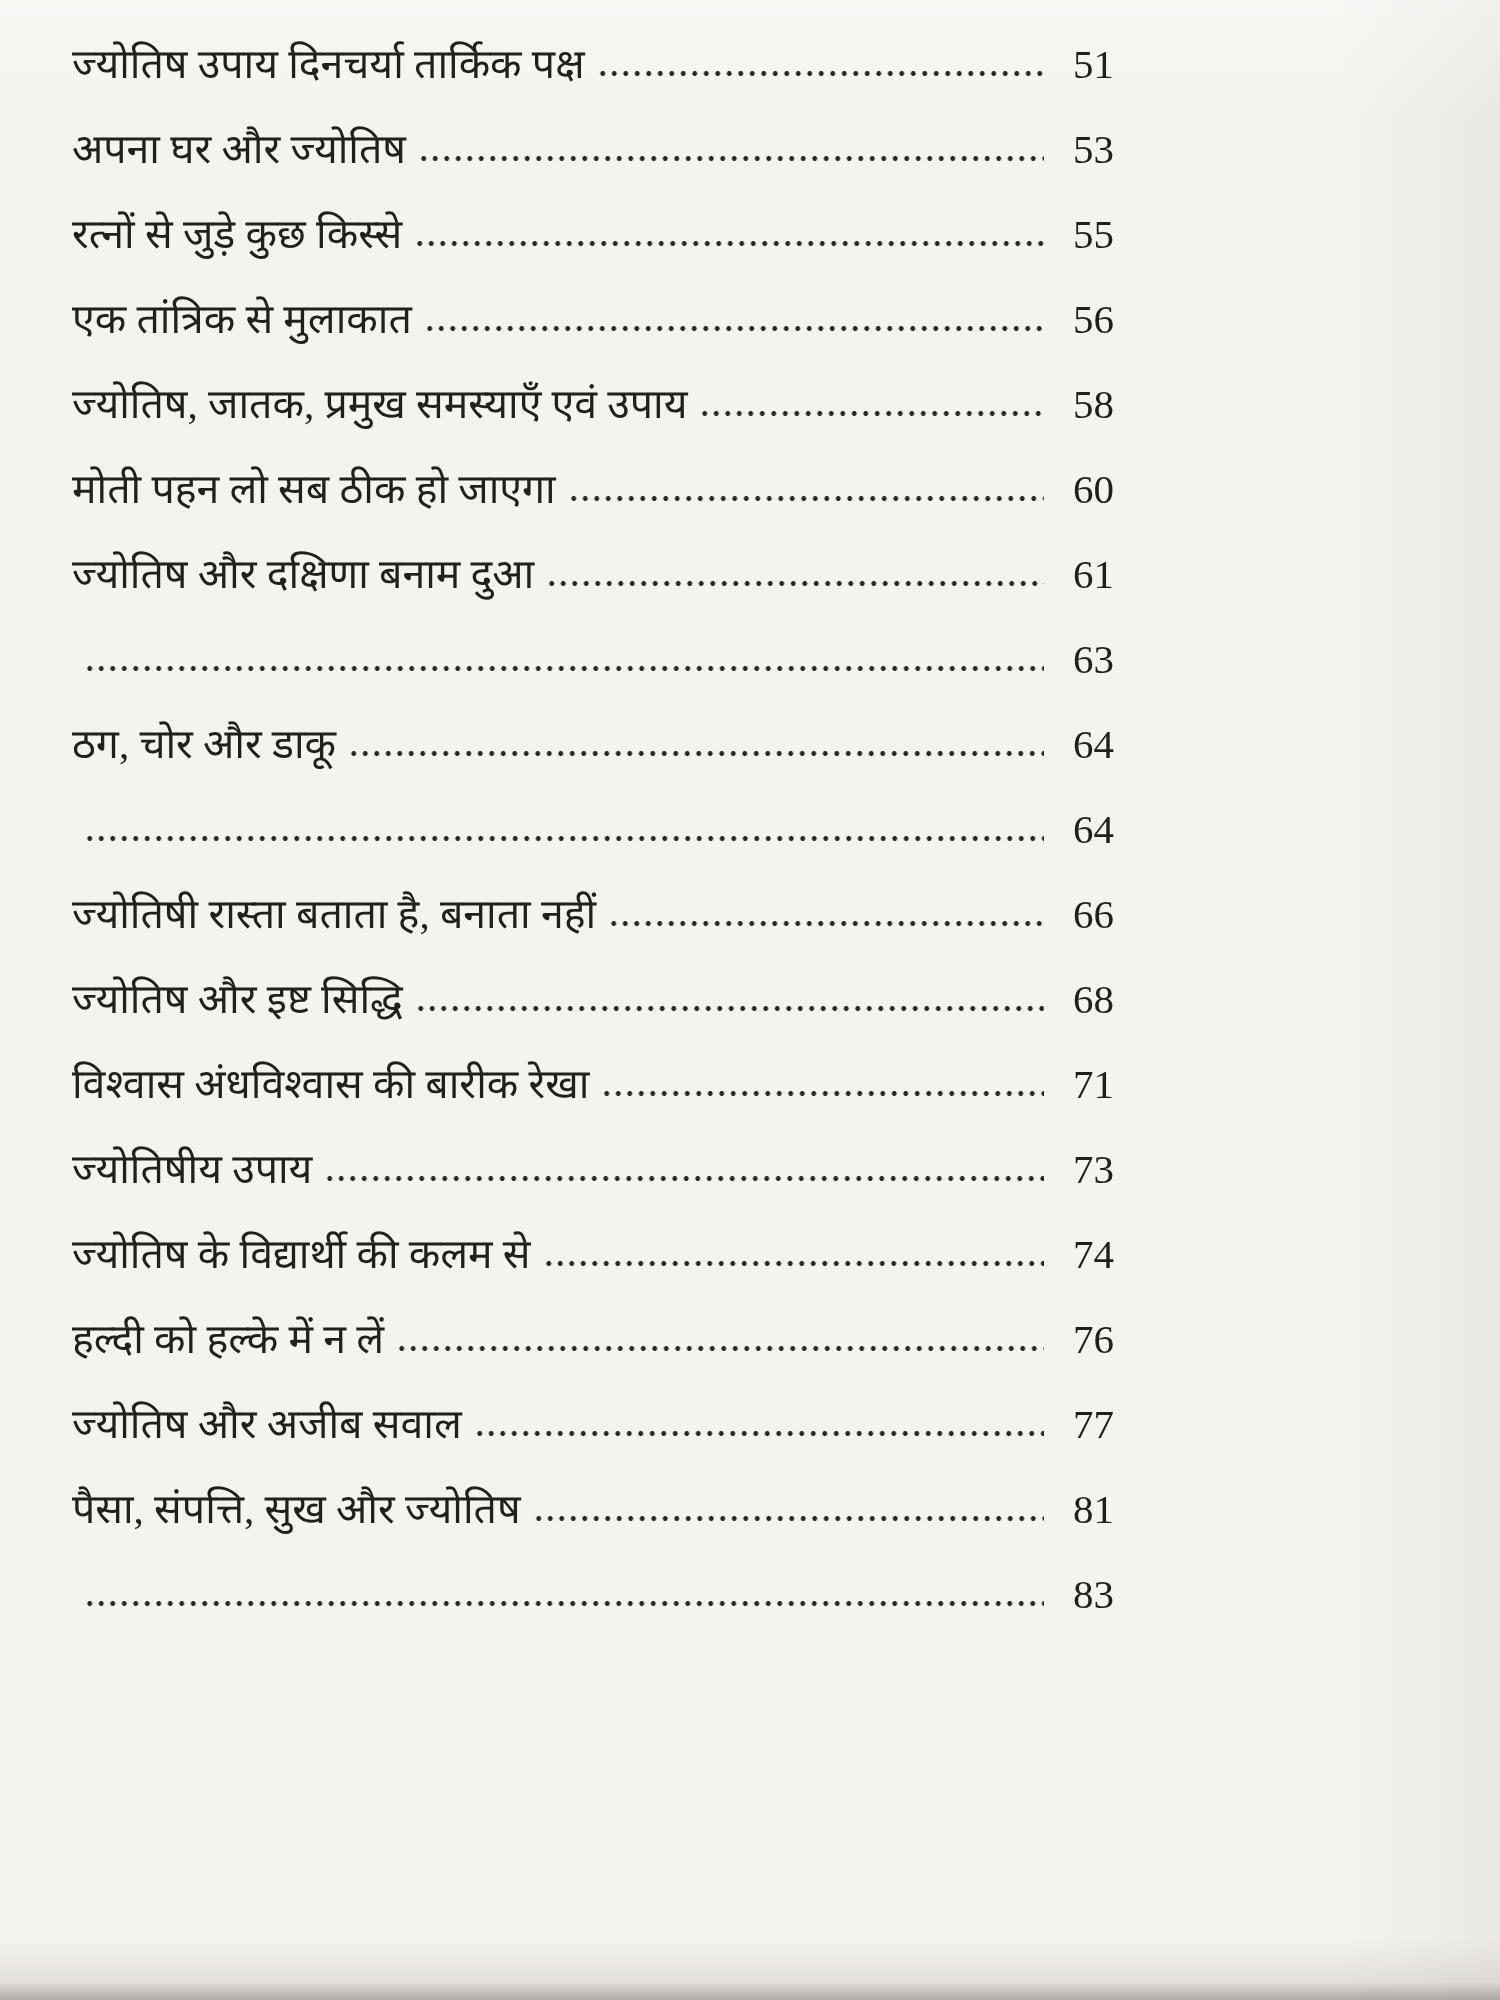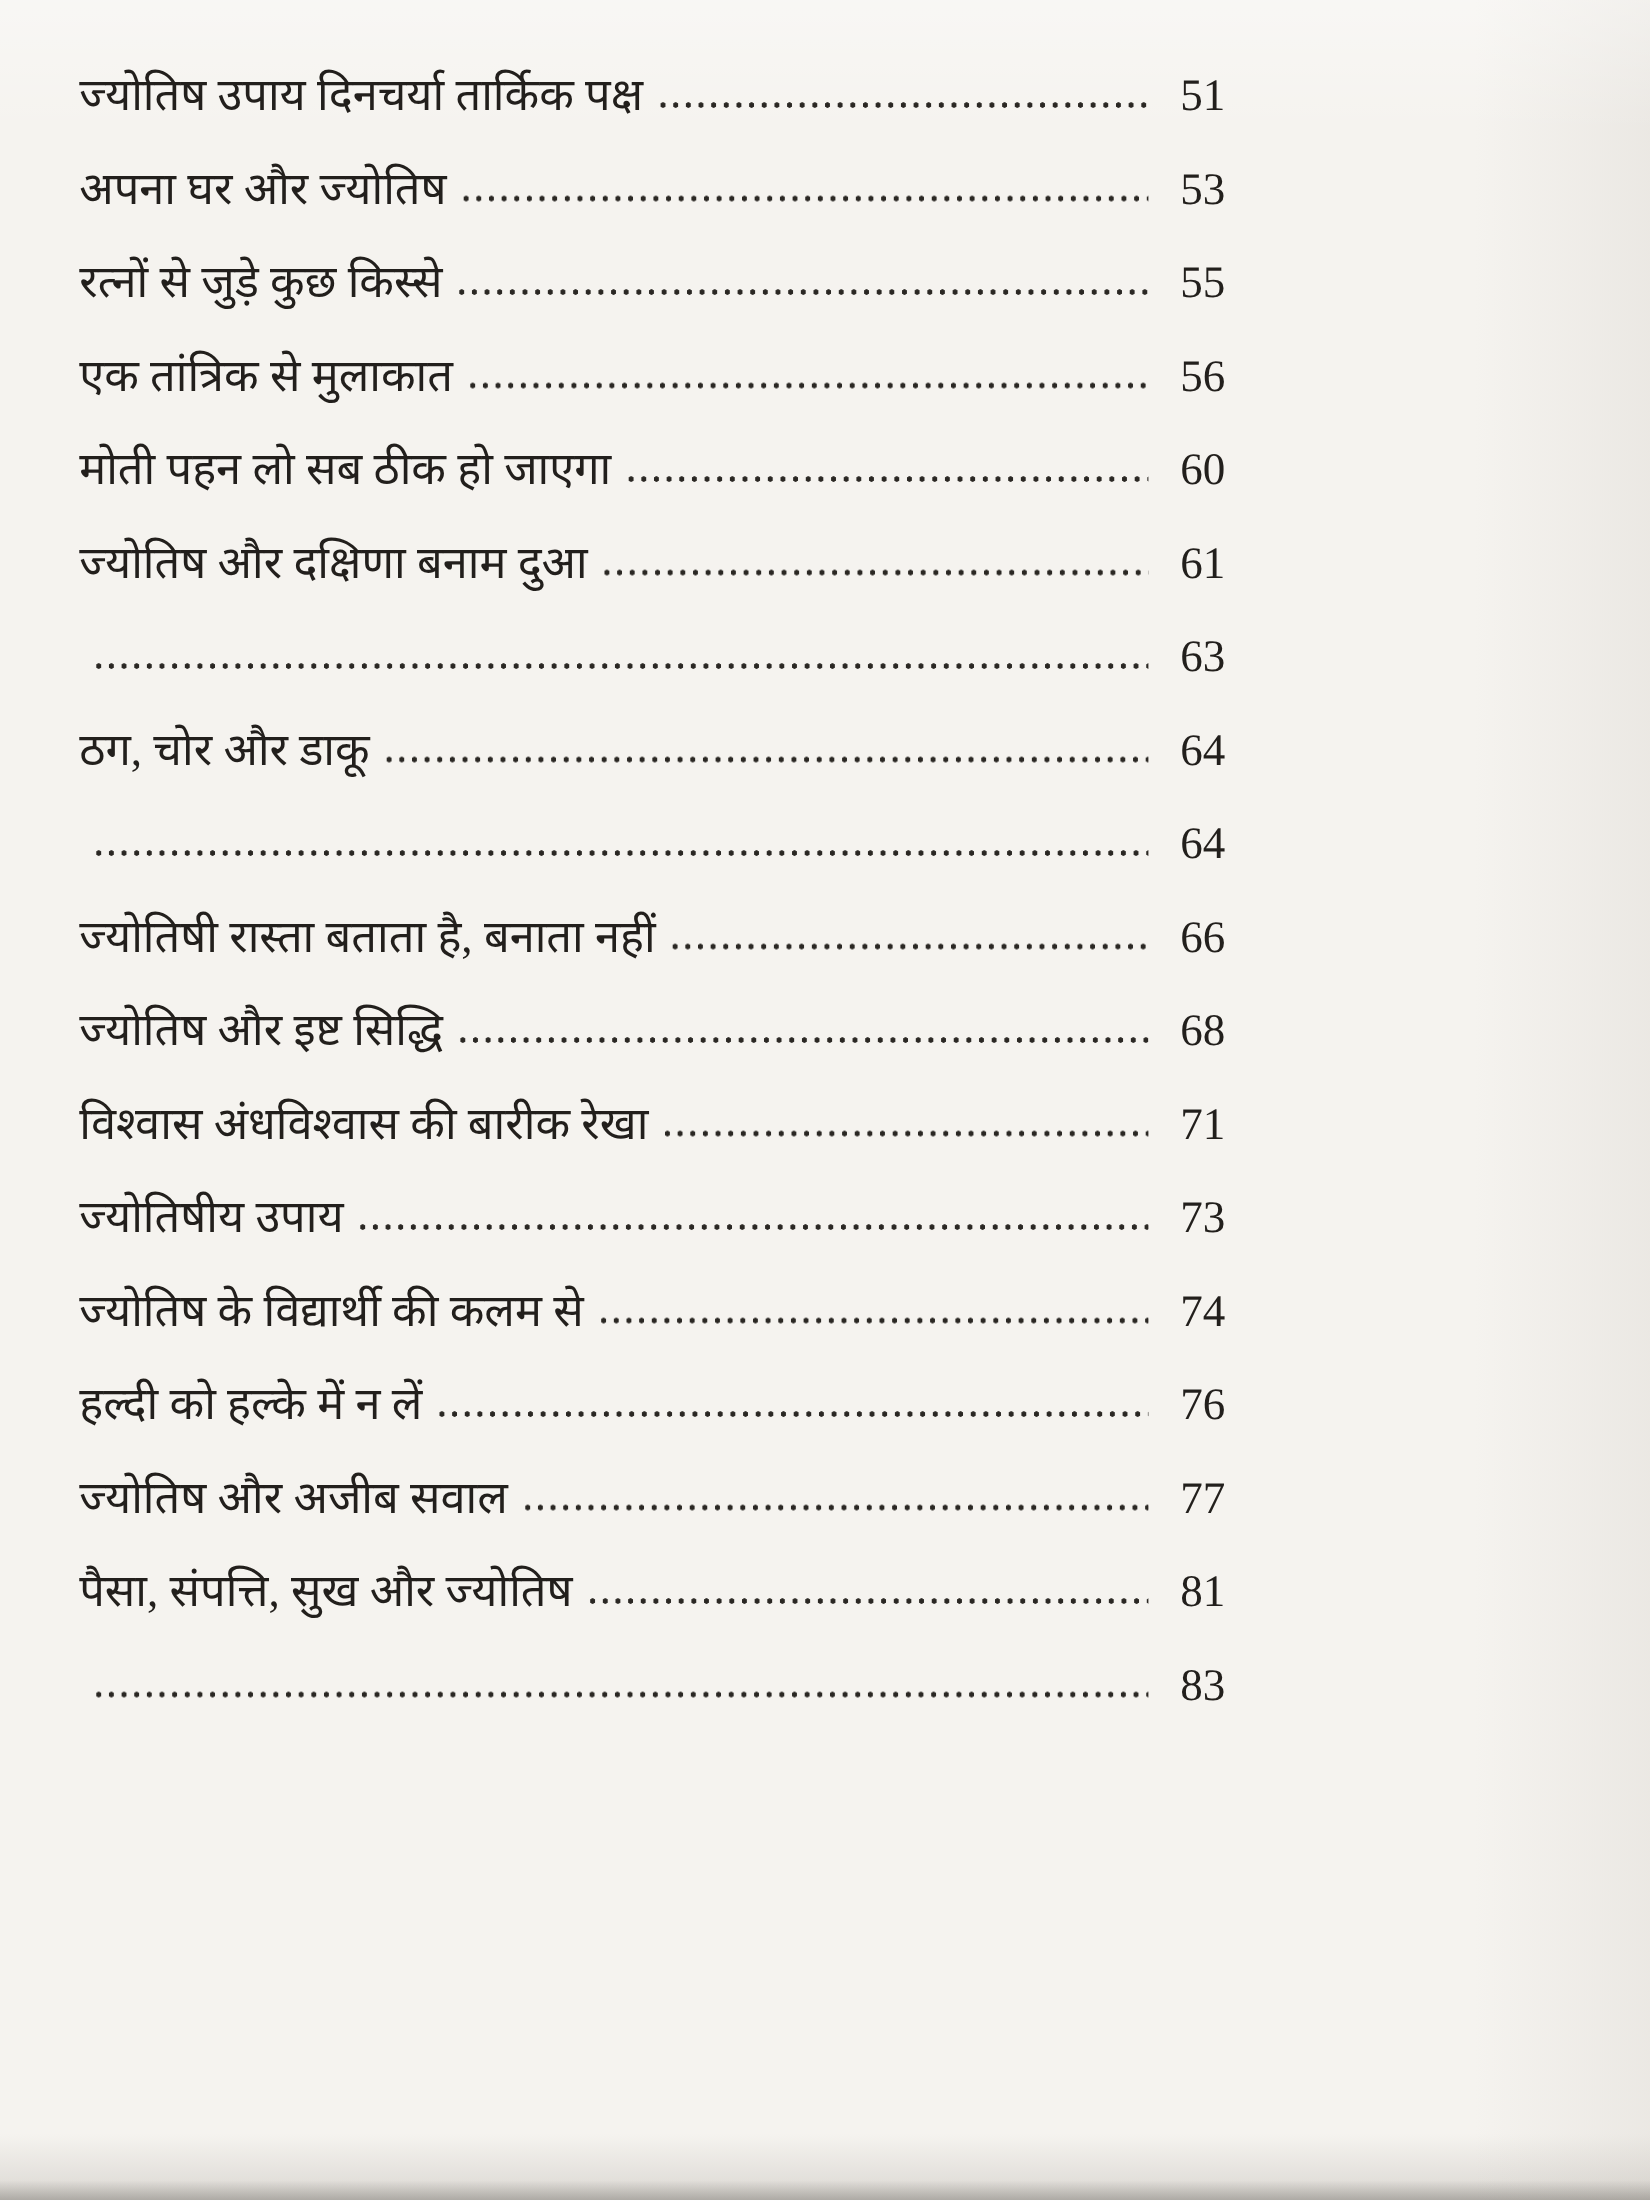--- a/index.html
+++ b/index.html
@@ -60,21 +60,20 @@
     margin: 0 8px 0 12px;
     background-image: radial-gradient(circle, #2a2723 2.2px, rgba(0,0,0,0) 2.7px);
     background-size: 11.5px 9px;
     background-repeat: repeat-x;
     background-position: left bottom;
   }
   .toc-page {
     flex: 0 0 auto;
     min-width: 62px;
     text-align: right;
-    margin-top: 22px;
   }
 </style>
 </head>
 <body>
 
 <div class="scan-page">
   <div class="toc" id="toc-list">
       <div class="toc-row">
         <span class="toc-title">ज्योतिष उपाय दिनचर्या तार्किक पक्ष</span>
         <span class="dot-leader"></span>
@@ -87,20 +86,25 @@
       </div>
       <div class="toc-row">
         <span class="toc-title">रत्नों से जुड़े कुछ किस्से</span>
         <span class="dot-leader"></span>
         <span class="toc-page">55</span>
       </div>
       <div class="toc-row">
         <span class="toc-title">एक तांत्रिक से मुलाकात</span>
         <span class="dot-leader"></span>
         <span class="toc-page">56</span>
+      </div>
+      <div class="toc-row">
+        <span class="toc-title">ज्योतिष, जातक, प्रमुख समस्याएँ एवं उपाय</span>
+        <span class="dot-leader"></span>
+        <span class="toc-page">58</span>
       </div>
       <div class="toc-row">
         <span class="toc-title">मोती पहन लो सब ठीक हो जाएगा</span>
         <span class="dot-leader"></span>
         <span class="toc-page">60</span>
       </div>
       <div class="toc-row">
         <span class="toc-title">ज्योतिष और दक्षिणा बनाम दुआ</span>
         <span class="dot-leader"></span>
         <span class="toc-page">61</span>

